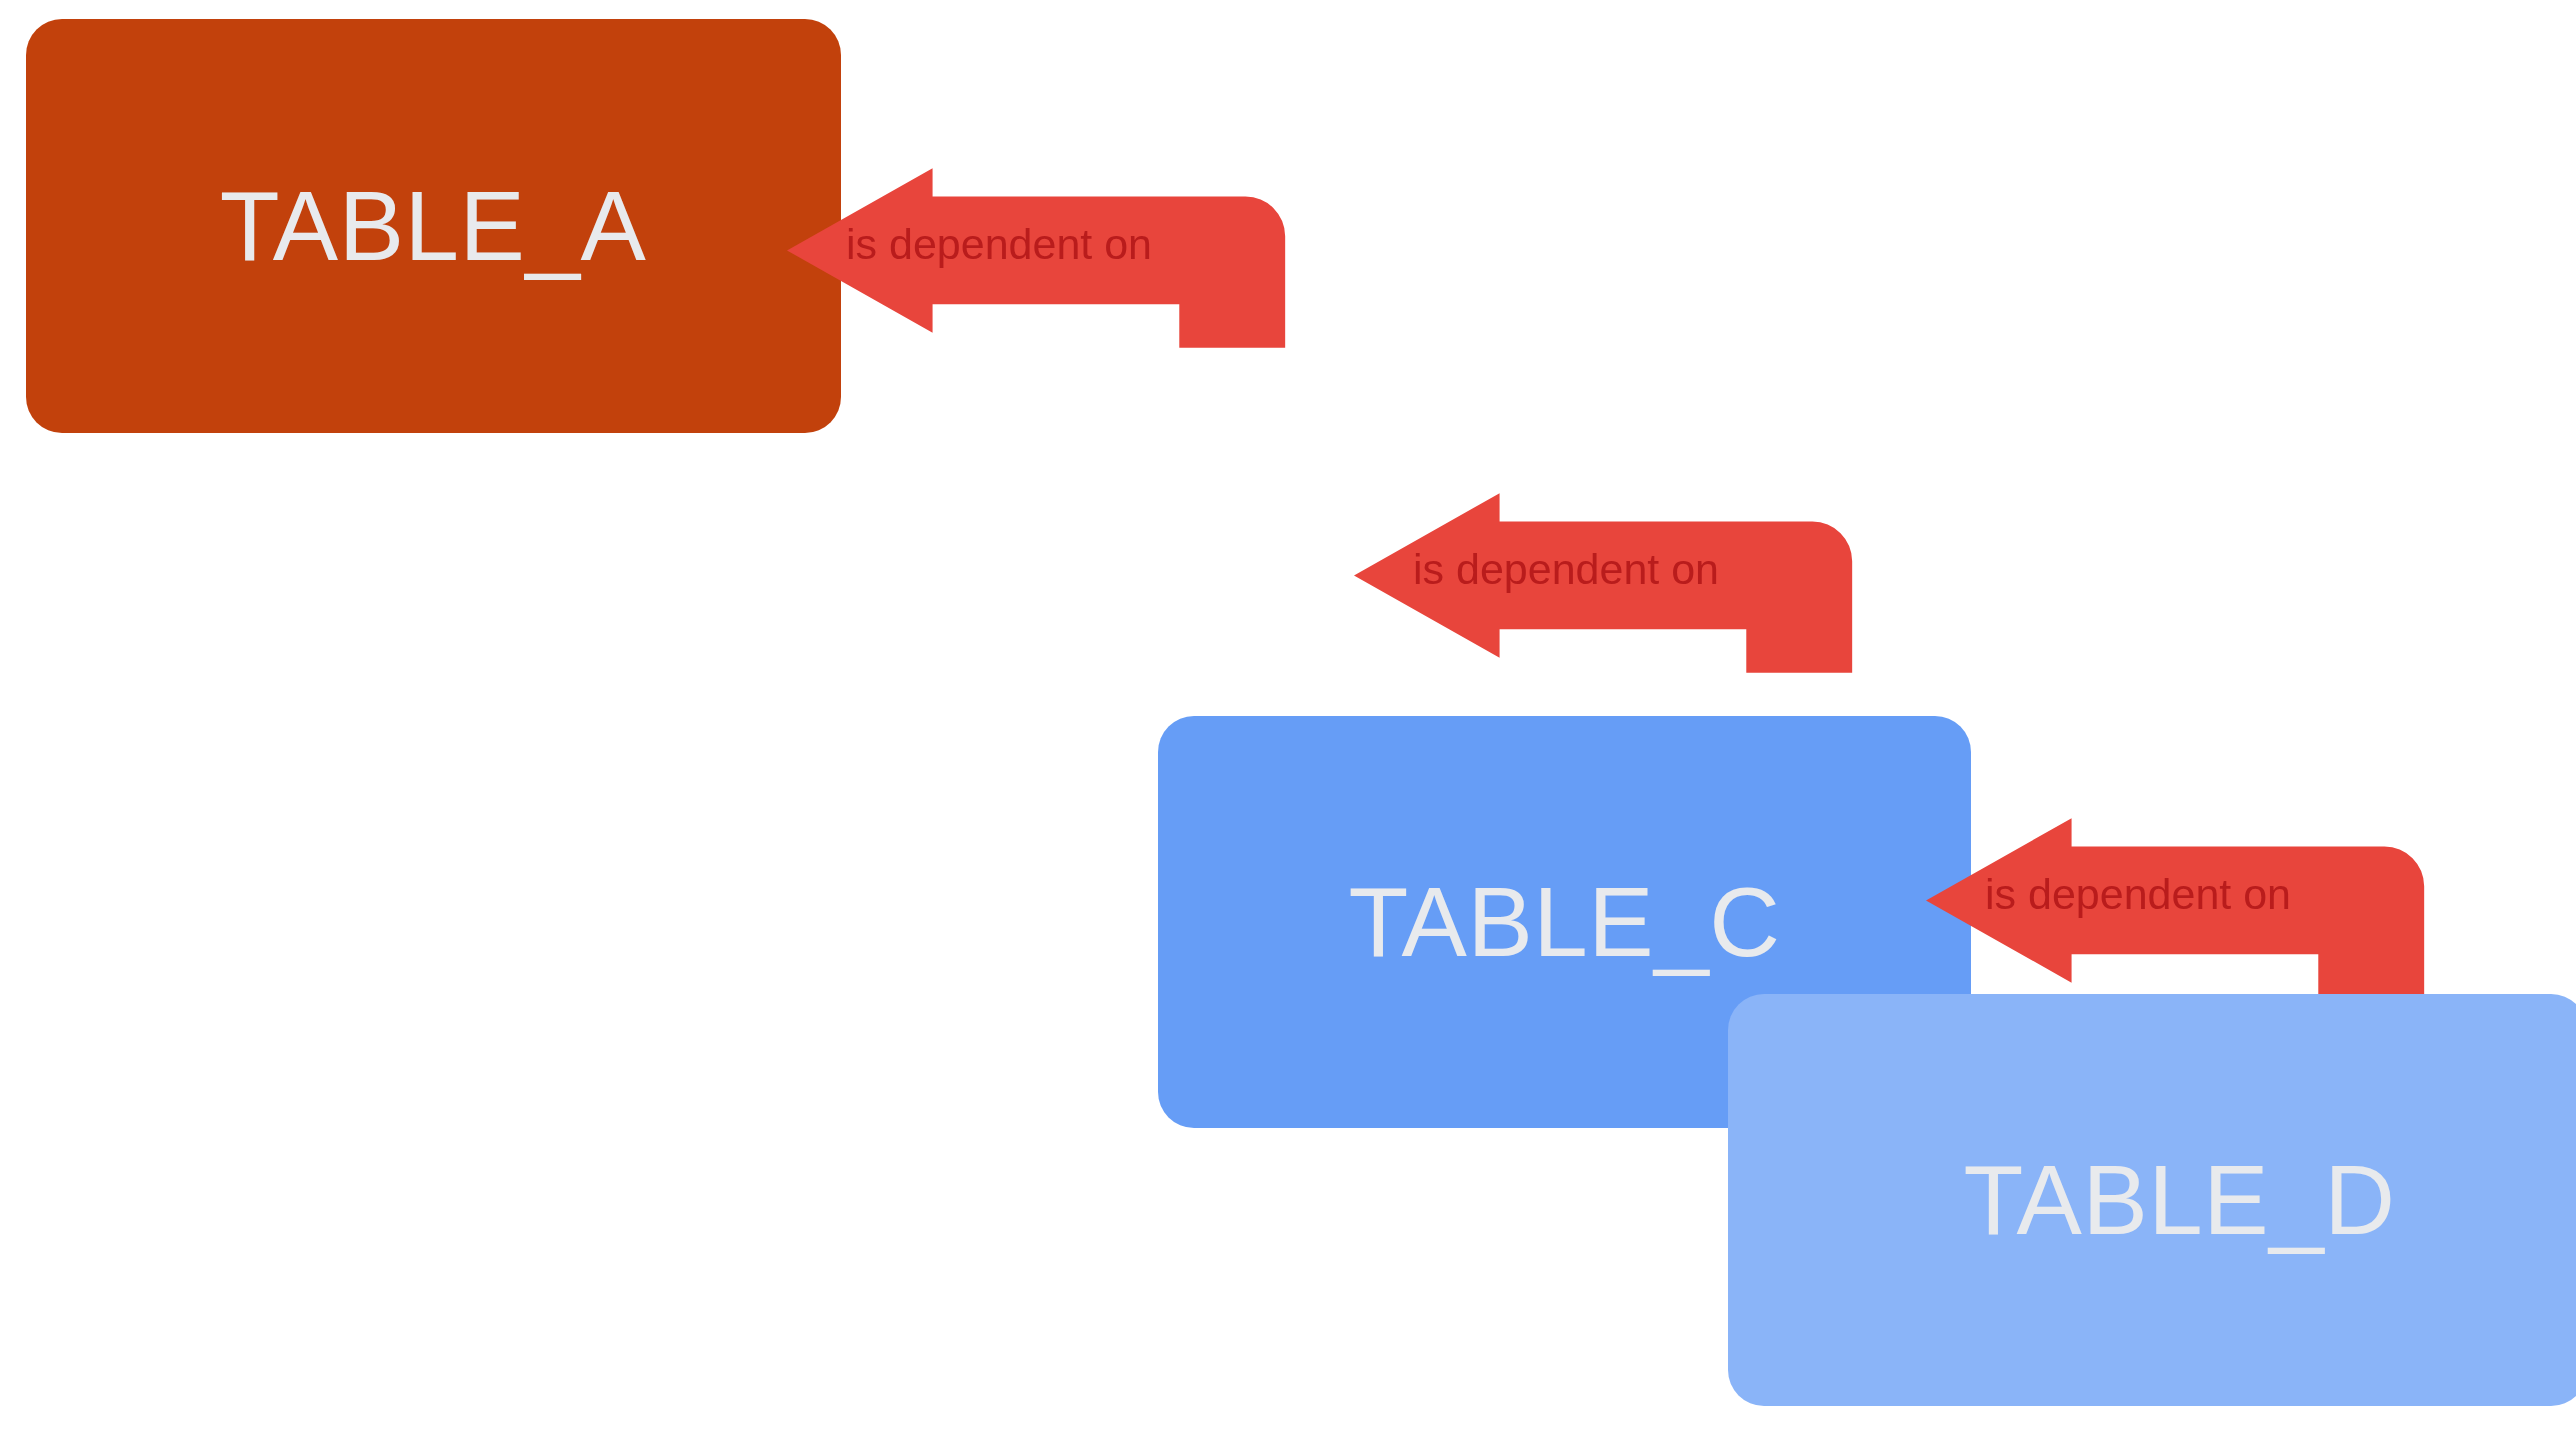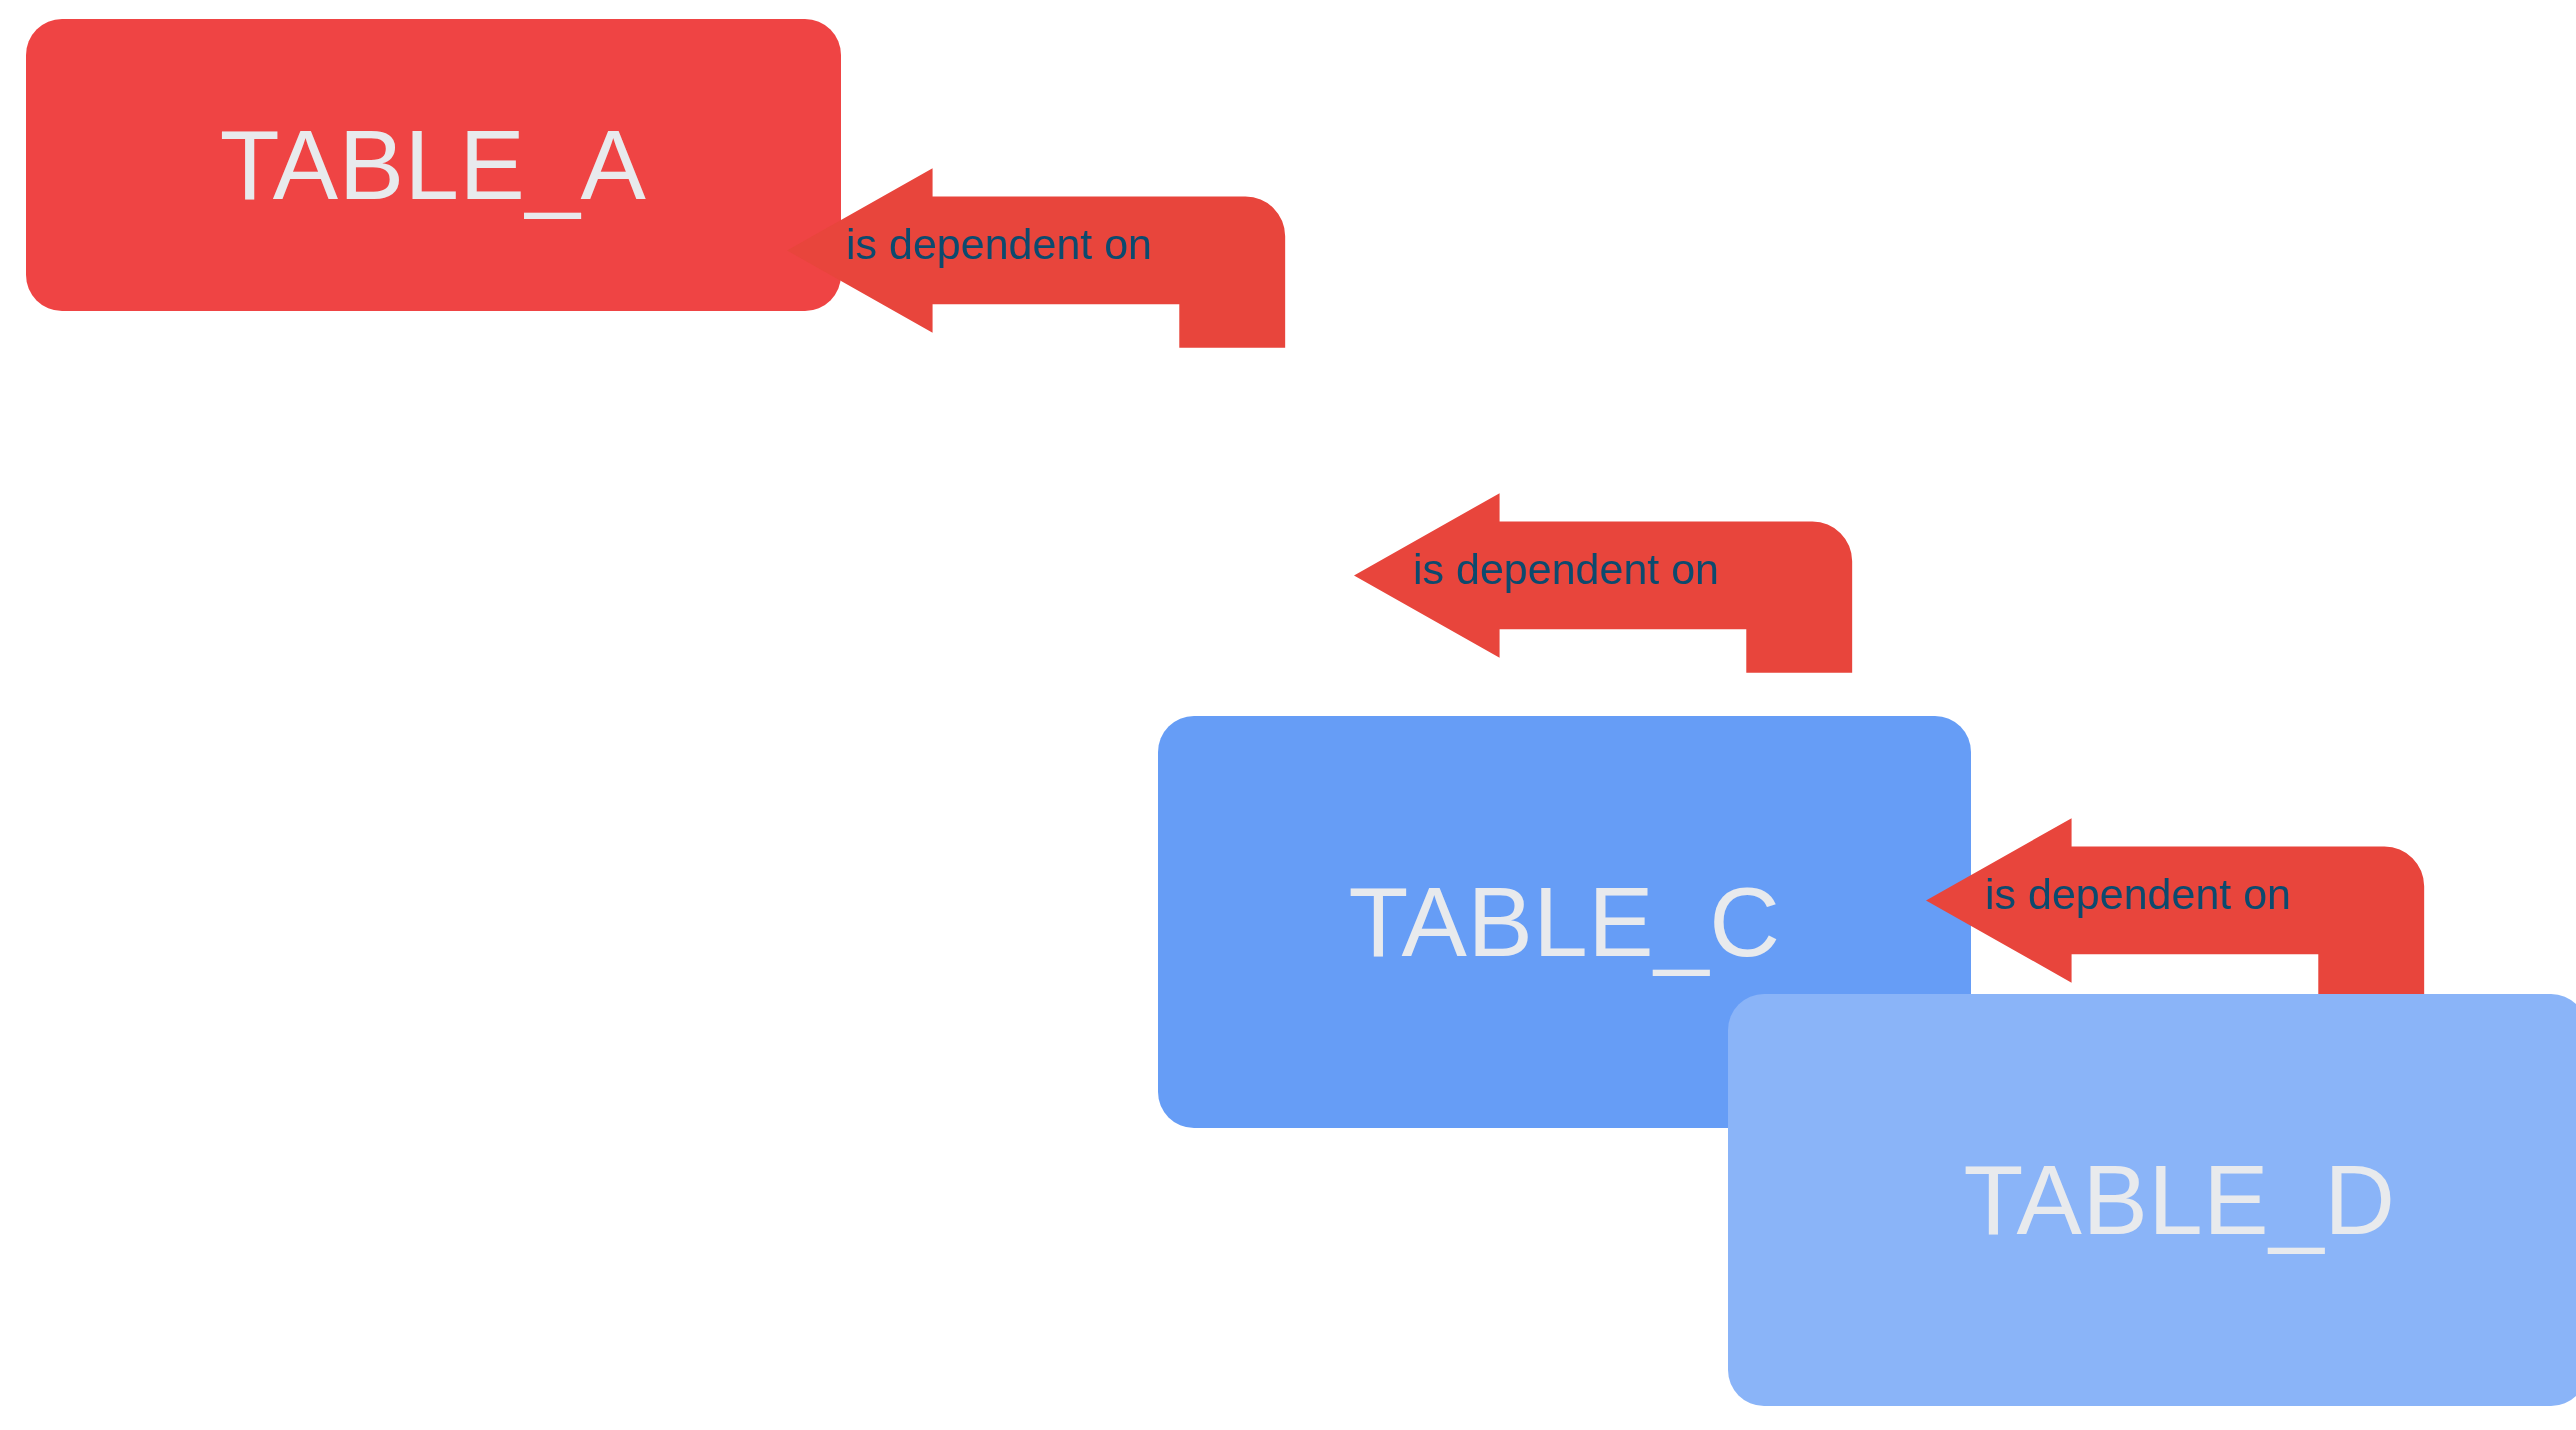--- a/index.html
+++ b/index.html
@@ -36,41 +36,41 @@
   }
   .edge {
     position: absolute;
   }
   .edge svg {
     display: block;
     overflow: visible;
   }
   .edge-label {
     position: absolute;
-    color: #0c4a6e;
+    color: #b91c1c;
     font-size: 43px;
     line-height: 1;
     white-space: nowrap;
     user-select: none;
   }
   
   .z-edge1 { z-index: 10; }
   .z-node-b { z-index: 11; }
   .z-edge2 { z-index: 12; }
   .z-node-c { z-index: 13; }
   .z-edge3 { z-index: 14; }
   .z-node-d { z-index: 15; padding-left: 44px; }
   .z-node-a { z-index: 9; }
 </style>
 </head>
 <body>
 
 <div id="canvas">
 
-  <div class="node z-node-a" style="left:25.5px; top:19px; width:815px; height:292px; background:#ef4444;">
+  <div class="node z-node-a" style="left:25.5px; top:19px; width:815px; height:414px; background:#c2410c;">
     <span class="node-label">TABLE_A</span>
   </div>
 
   <div class="edge z-edge1" style="left:787px; top:168px; width:501px; height:180px;">
     <svg width="501" height="180" viewBox="0 0 530 190" aria-hidden="true">
 
       <path d="M 0 87
                L 154 0
                L 154 30
                L 485 30

